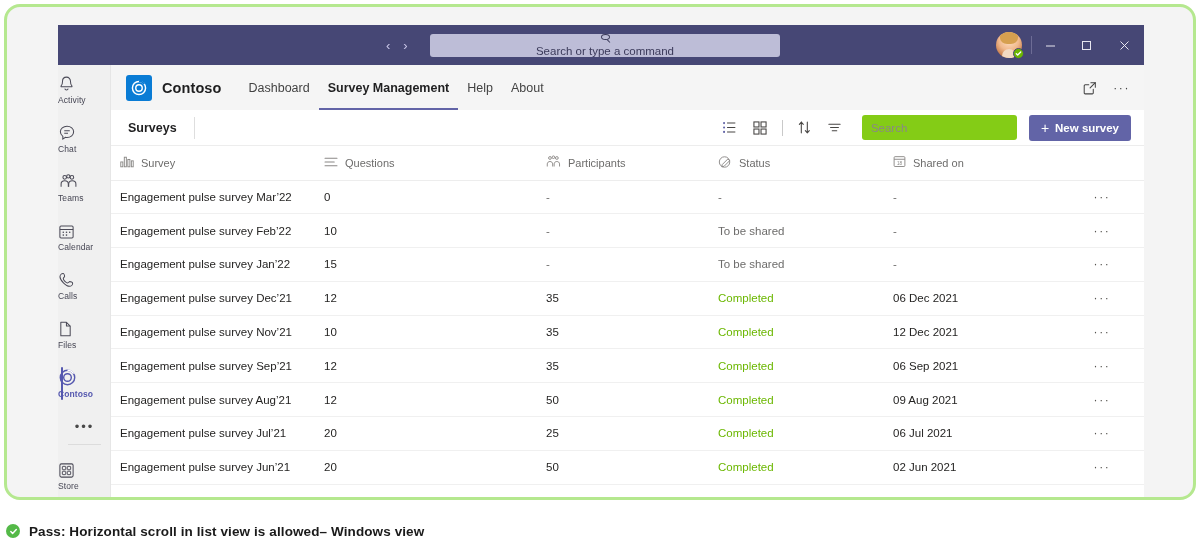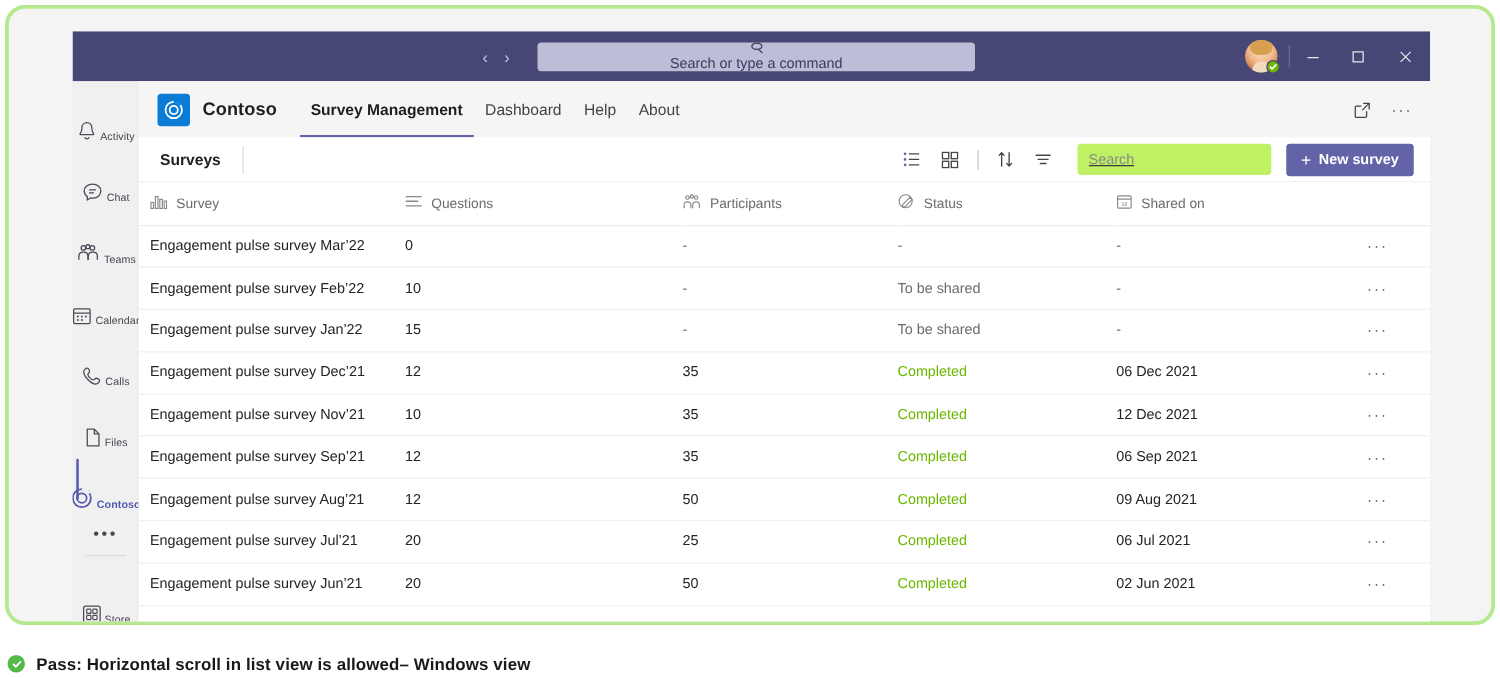--- a/index.html
+++ b/index.html
@@ -109,22 +109,22 @@
   
   .rail {
     position: absolute; left: 0; top: 40px;
     width: 53px; height: 438px;
     background: #f0f0f0;
     border-right: 1px solid #e6e6e6;
   }
   .rail-item {
     position: relative;
     width: 53px; height: 49px;
-    display: flex; 
-    align-items: flex-end; justify-content: center;
+    display: flex; flex-direction: column;
+    align-items: flex-start; justify-content: center;
     gap: 2px; cursor: pointer;
     color: #4b4a57;
   }
   .rail-item .rlabel {
     font-size: 8.5px; color: #464654; letter-spacing: .1px;
   }
   .rail-item.active .rlabel { color: #5558af; font-weight: 600; }
   .rail-item.active::before {
     content: ""; position: absolute; left: 3px; top: 8px;
     width: 2px; height: 33px; background: #5558af; border-radius: 2px;
@@ -204,25 +204,24 @@
     margin-left: auto; display: flex; align-items: center; gap: 0;
     margin-right: 13px;
   }
   .tool-btn {
     width: 30px; height: 26px; display: flex;
     align-items: center; justify-content: center; cursor: pointer;
     color: #484644;
   }
   .tool-div { width: 1px; height: 16px; background: #c9c9c9; margin: 0 7px; }
   .panel-search {
-    width: 155px; height: 25px; background: #bef264;
+    width: 155px; height: 25px; background: #84cc16;
     border: none; border-radius: 3px; margin-left: 12px;
     padding: 0 9px; font-size: 11.5px; color: #3b3a39;
     font-family: "Liberation Sans", sans-serif;
-    text-decoration: underline;
   }
   .panel-search::placeholder { color: #8a8886; }
   .new-btn {
     margin-left: 12px; height: 26px; padding: 0 12px;
     background: #6264a7; color: #fff; border: none; border-radius: 3px;
     font-size: 11.5px; font-weight: 600; cursor: pointer;
     display: flex; align-items: center; gap: 6px;
     font-family: "Liberation Sans", sans-serif;
   }
   .new-btn .plus { font-size: 14px; font-weight: 400; line-height: 1; }
@@ -432,22 +431,22 @@
         <div class="logo-box">
           <svg width="18" height="18" viewBox="0 0 20 20">
             <circle cx="10" cy="10" r="7.3" fill="none" stroke="#ffffff" stroke-width="1.6"></circle>
             <circle cx="10" cy="10" r="3.6" fill="none" stroke="#ffffff" stroke-width="1.6"></circle>
             <path d="M10 2.7 A7.3 7.3 0 0 1 15.9 5.7" fill="none" stroke="#0a7cd5" stroke-width="1.8"></path>
           </svg>
         </div>
         <div class="brand">Contoso</div>
 
         <div class="app-nav">
+          <div class="app-nav-item">Dashboard</div>
           <div class="app-nav-item active">Survey Management</div>
-          <div class="app-nav-item">Dashboard</div>
           <div class="app-nav-item">Help</div>
           <div class="app-nav-item">About</div>
         </div>
 
         <div class="app-hdr-right">
           <span class="hdr-icon">
             <svg width="14" height="14" viewBox="0 0 15 15">
               <path d="M8.4 1.8h4.8v4.8" fill="none" stroke="#444" stroke-width="1.1" stroke-linecap="round" stroke-linejoin="round"></path>
               <path d="M13.2 1.8 7.6 7.4" fill="none" stroke="#444" stroke-width="1.1" stroke-linecap="round"></path>
               <path d="M11 8.9v3.9a1 1 0 0 1-1 1H2.3a1 1 0 0 1-1-1V5.1a1 1 0 0 1 1-1h3.9" fill="none" stroke="#444" stroke-width="1.1" stroke-linecap="round" stroke-linejoin="round"></path>

